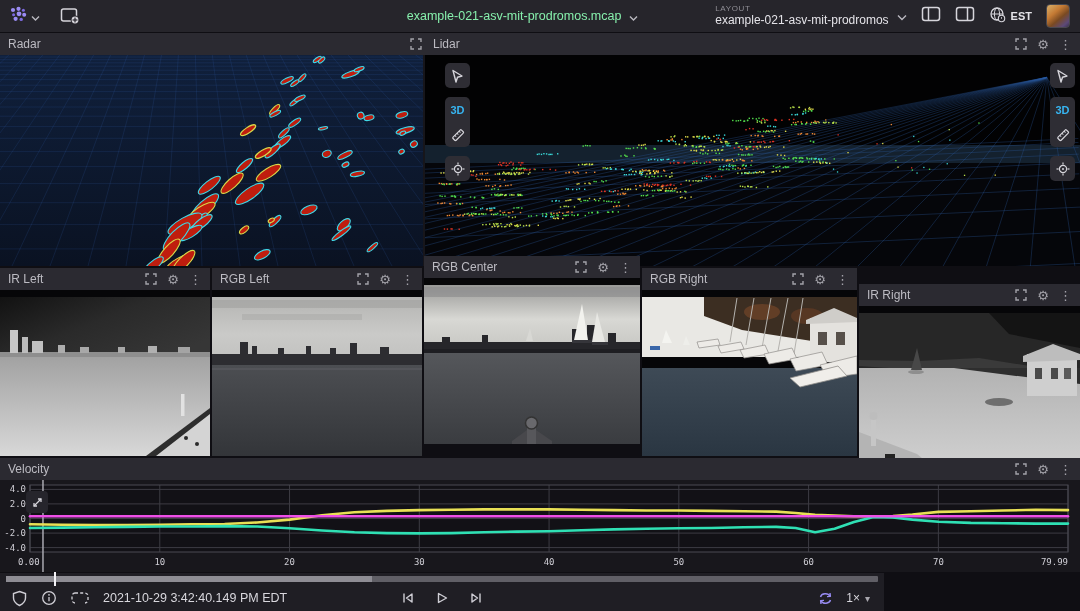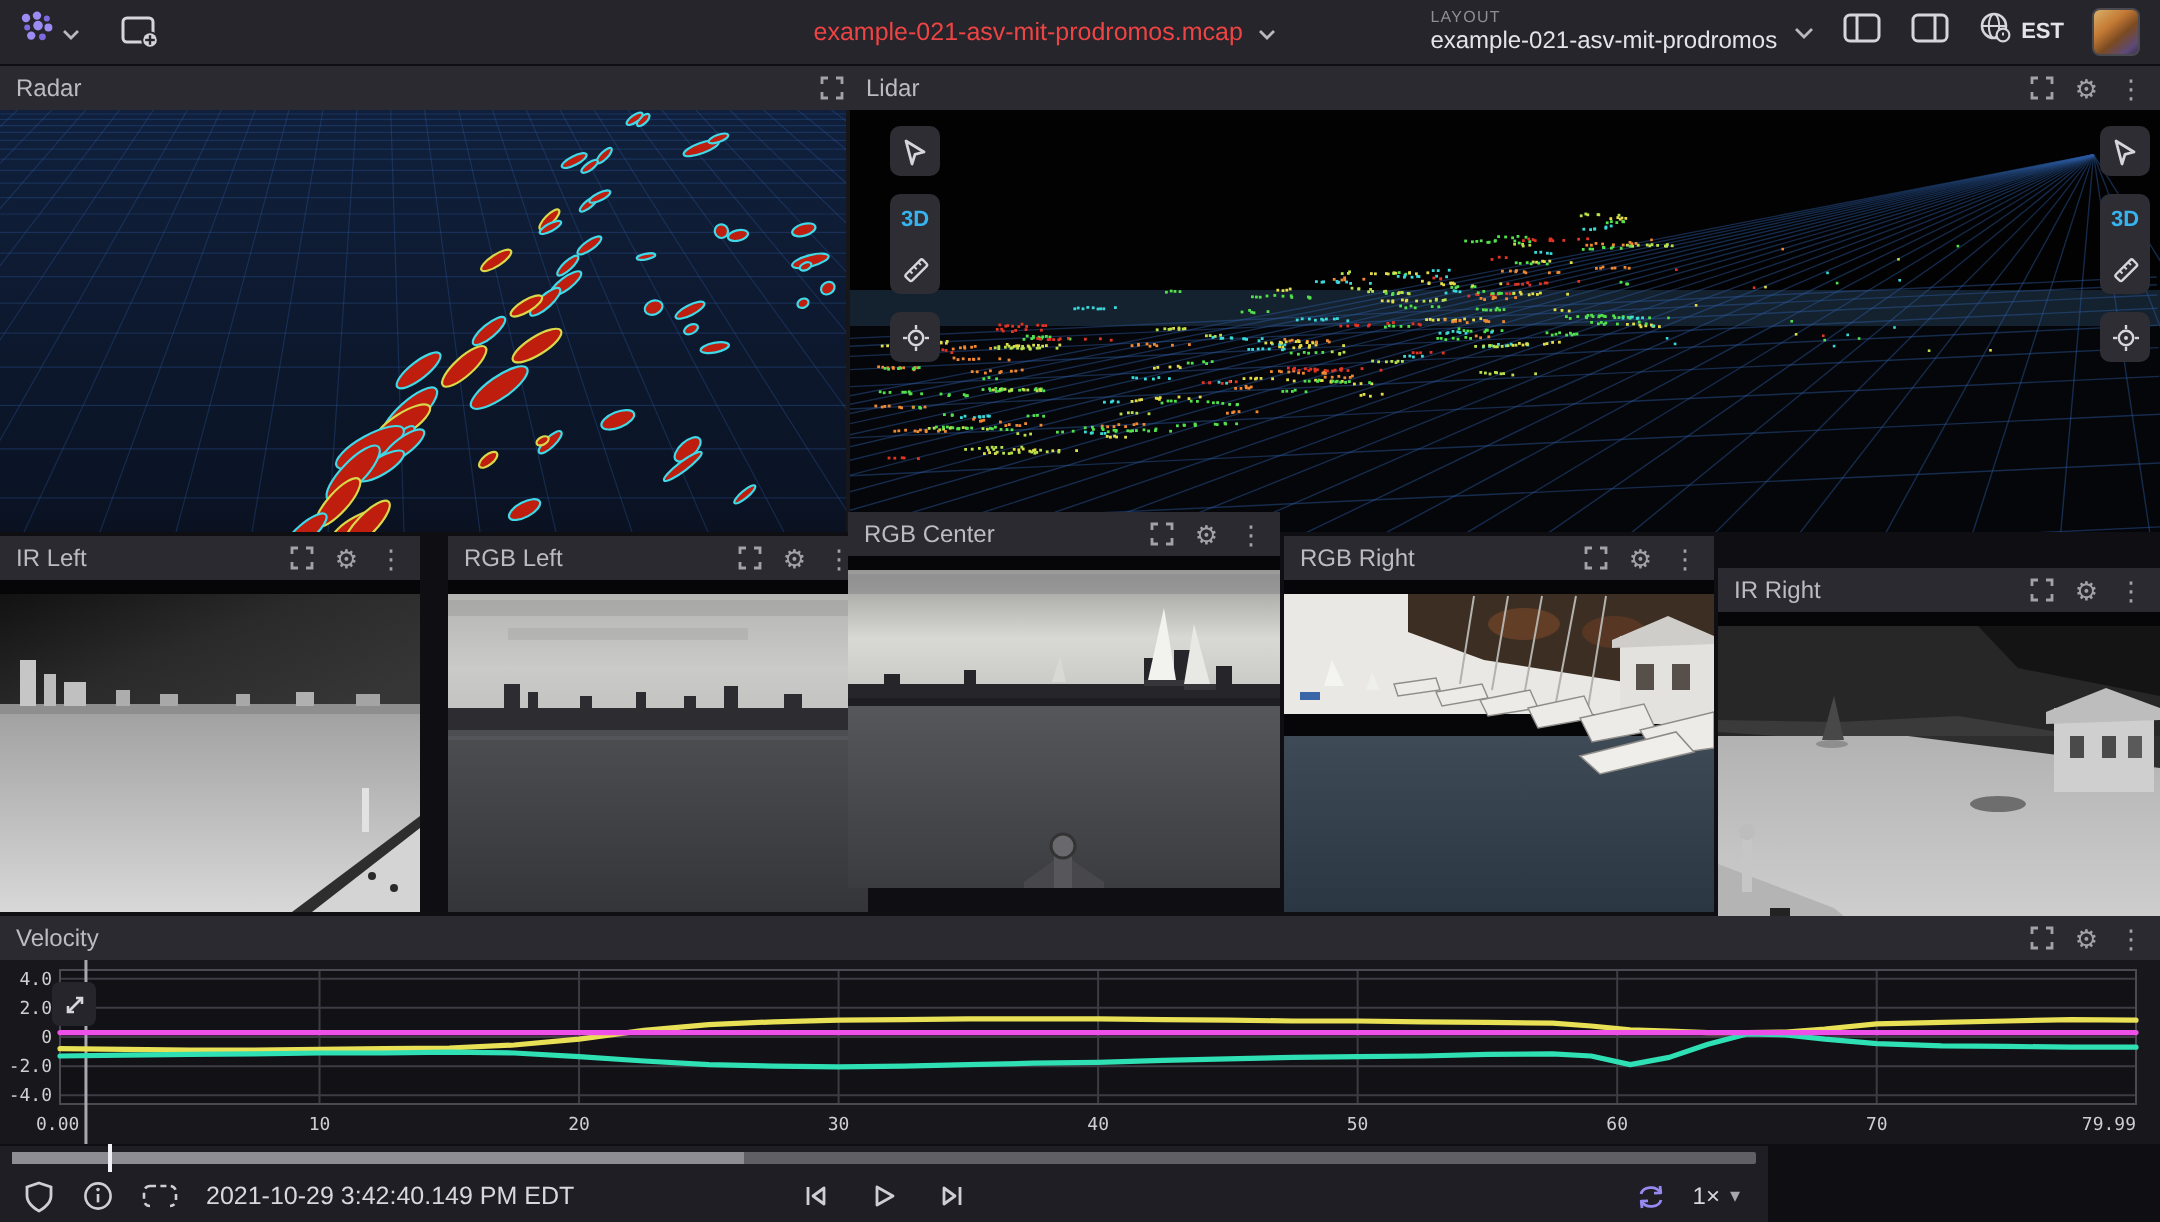--- a/index.html
+++ b/index.html
@@ -7,21 +7,21 @@
   body { font-family:"Liberation Sans","DejaVu Sans",sans-serif; }
   #app { position:relative; width:1080px; height:611px; background:#0f0e13; overflow:hidden; }
 
   
   .topbar { position:absolute; top:0; left:0; width:1080px; height:32px; background:#26252b;
             display:flex; align-items:center; }
   .tb-left { display:flex; align-items:center; gap:6px; padding-left:10px; width:330px; }
   .app-menu { display:flex; align-items:center; gap:4px; cursor:pointer; }
   .addpanel-btn { margin-left:14px; display:flex; align-items:center; }
   .tb-center { flex:1; display:flex; align-items:center; justify-content:center; gap:8px; }
-  .source-name { color:#ef4444; font-size:12.5px; }
+  .source-name { color:#86efac; font-size:12.5px; }
   .tb-right { display:flex; align-items:center; gap:14px; padding-right:10px; }
   .layout-block { display:flex; align-items:center; gap:8px; }
   .layout-text { display:flex; flex-direction:column; line-height:1.1; }
   .layout-label { font-size:8px; letter-spacing:.08em; color:#8f8e95; }
   .layout-name { font-size:12px; color:#e4e3e8; }
   .tz-block { display:flex; align-items:center; gap:5px; }
   .tz-label { font-size:11px; color:#e4e3e8; font-weight:bold; }
   .avatar { width:24px; height:24px; border-radius:4px;
             background:linear-gradient(140deg,#d9b06a 0%,#c47a34 35%,#7a4a22 60%,#5c4a78 85%,#3c3050 100%);
             border:1px solid #4a4950; }
@@ -1554,21 +1554,21 @@
         <rect x="0" y="67" width="210" height="99" fill="url(#irlwater)"></rect>
         <polygon points="146,166 210,118 210,166" fill="#d4d4d4"></polygon>
         <polygon points="146,166 210,118 210,124 156,166" fill="#2e2e2e"></polygon>
         <rect x="181" y="104" width="3.5" height="22" fill="#e2e2e2"></rect>
         <circle cx="186" cy="148" r="2" fill="#2a2a2a"></circle>
           <circle cx="197" cy="154" r="2" fill="#2a2a2a"></circle>
       </svg>
     </div>
   </div>
 
-  <div class="panel" style="top:268px; left:224px; width:210px; height:188px;">
+  <div class="panel" style="top:268px; left:212px; width:210px; height:188px;">
     <div class="panel-header">
       <span class="panel-title">RGB Left</span>
       <span class="ph-icons">
         <span class="ph-icon">
             <svg width="12" height="12" viewBox="0 0 12 12" fill="none" stroke="#a3a2a9" stroke-width="1.4">
               <path d="M1 4V1h3 M8 1h3v3 M11 8v3H8 M4 11H1V8"></path>
             </svg>
           </span>
         <span class="ph-icon">⚙</span>
         <span class="ph-icon">⋮</span>

